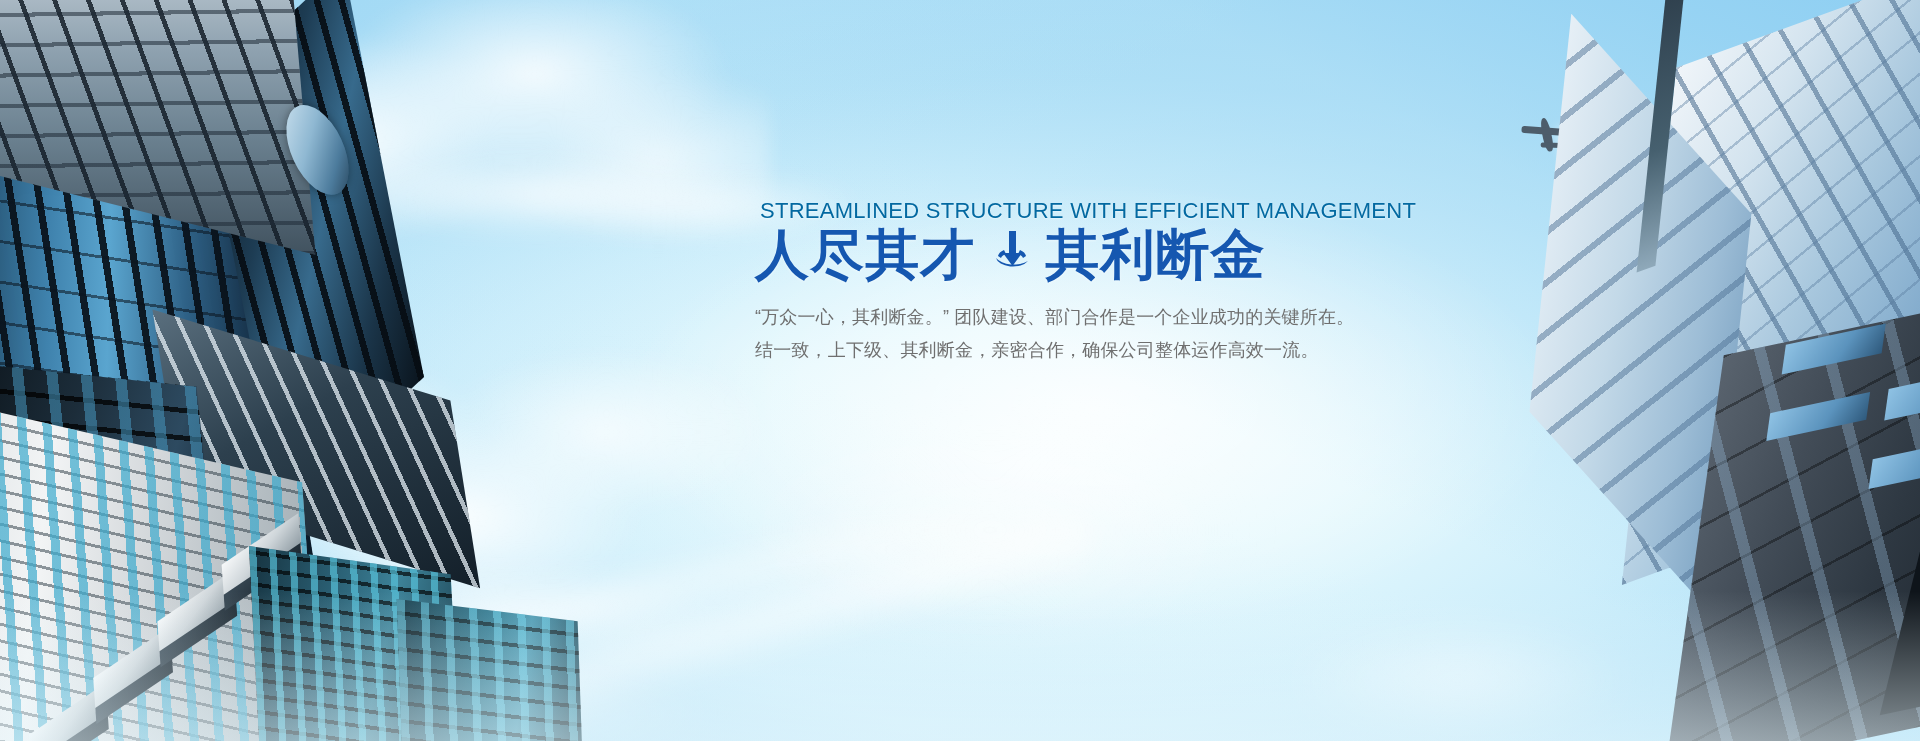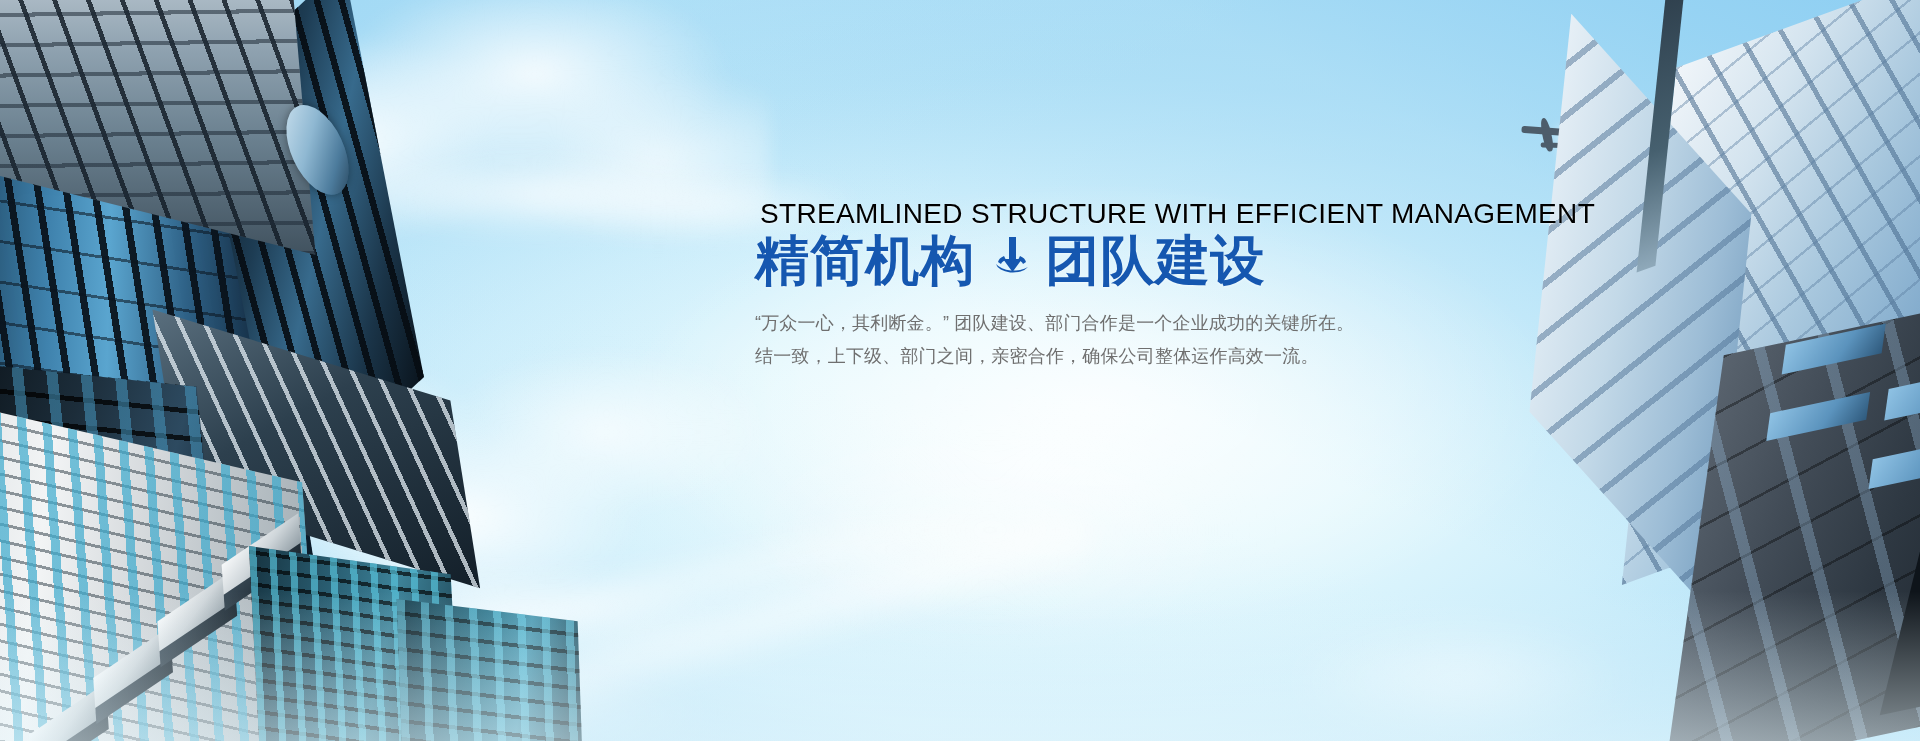--- a/index.html
+++ b/index.html
@@ -357,22 +357,22 @@
     position:absolute;left:0;bottom:0;width:100%;height:150px;
     background:linear-gradient(0deg, rgba(233,248,253,.55) 0%, rgba(233,248,253,0) 100%);
     pointer-events:none;
   }
 
   
   #text-block{
     position:absolute;left:755px;top:198px;width:560px;
   }
   #headline-en{
-    color:#000000;
-    font-size:28px;
+    color:#0369a1;
+    font-size:22px;
     letter-spacing:.012em;
     font-weight:400;
     margin:0 7px 2px 5px;
     white-space:nowrap;
     text-shadow:0 1px 2px rgba(255,255,255,.55);
   }
   #headline-cn-row{
     display:flex;align-items:center;
     margin:0 0 18px 0;
   }
@@ -474,34 +474,34 @@
     <div class="trd-void"></div>
   </div>
 
   <div id="haze-bottom"></div>
 
   <div id="text-block">
 
     <div id="headline-en">STREAMLINED STRUCTURE WITH EFFICIENT MANAGEMENT</div>
 
     <div id="headline-cn-row">
-      <span id="headline-cn-a">精简机构</span>
+      <span id="headline-cn-a">人尽其才</span>
 
       <span id="separator-mark">
         <svg viewBox="0 0 46 52" width="46" height="52" aria-hidden="true">
           <path d="M20 3 h7 v30 h-7 z" fill="#1557b0"></path>
           <path d="M14 25 l9.5 13 l9.5 -13 l-6 0 l-3.5 5 l-3.5 -5 z" fill="#1557b0"></path>
           <path d="M7 30 a17 10 0 0 0 32 3 a20 12 0 0 1 -32 -3 z" fill="#1557b0"></path>
           <path d="M9 28 a15 9 0 0 1 6 -6 l2 4 a11 6 0 0 0 -5 4 z" fill="#1557b0"></path>
           <path d="M37 28 a15 9 0 0 0 -6 -6 l-2 4 a11 6 0 0 1 5 4 z" fill="#1557b0"></path>
         </svg>
       </span>
 
-      <span id="headline-cn-b">团队建设</span>
+      <span id="headline-cn-b">其利断金</span>
     </div>
 
     <div id="paragraph">
       <div>“万众一心，其利断金。” 团队建设、部门合作是一个企业成功的关键所在。</div>
-      <div>结一致，上下级、部门之间，亲密合作，确保公司整体运作高效一流。</div>
+      <div>结一致，上下级、其利断金，亲密合作，确保公司整体运作高效一流。</div>
     </div>
 
   </div>
 </div>
 
 </body></html>

